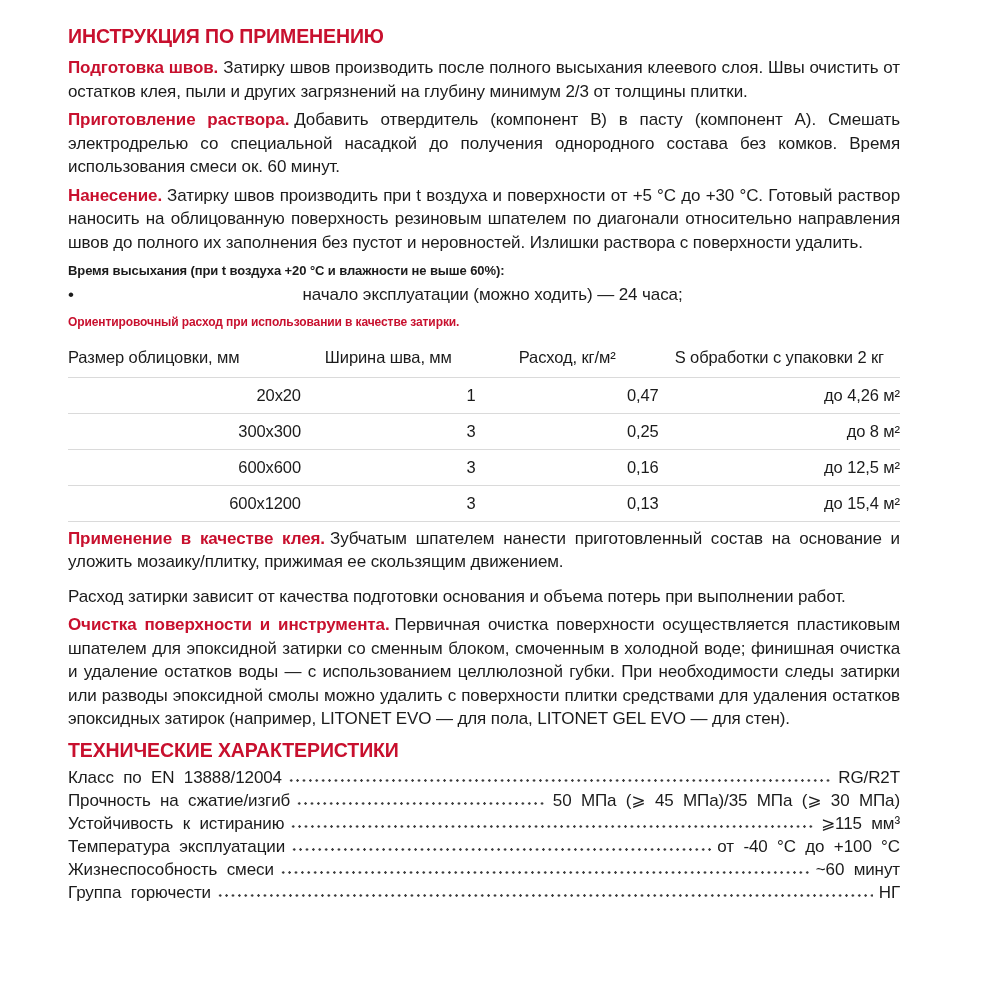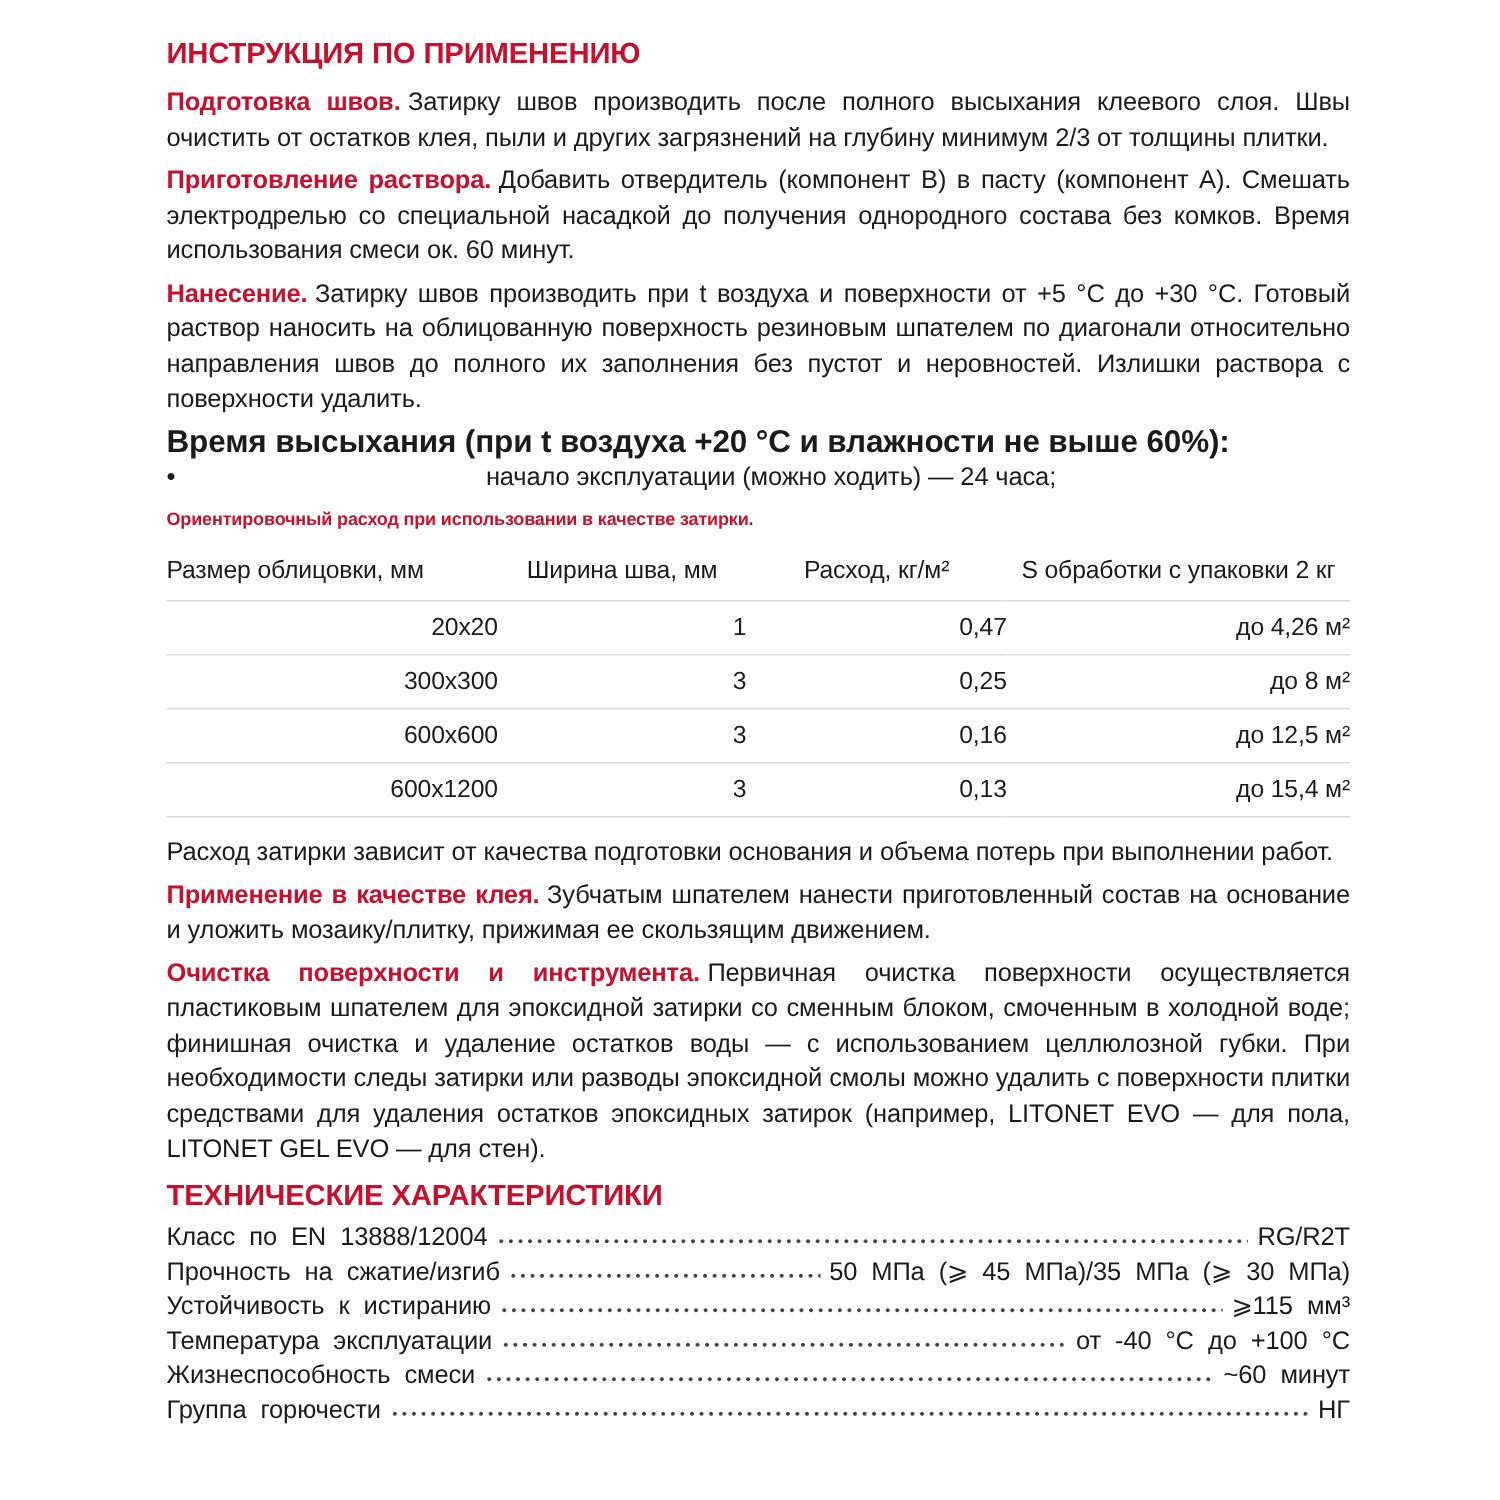--- a/index.html
+++ b/index.html
@@ -10,35 +10,35 @@
   }
   * { box-sizing: border-box; }
   html, body { margin: 0; padding: 0; }
   body {
     width: 1000px; height: 1000px; overflow: hidden;
     background: #ffffff;
     color: var(--text);
     font-family: "Liberation Sans", "DejaVu Sans", sans-serif;
     letter-spacing: -0.1px;
   }
-  .page { padding: 26px 100px 0 111px; }
+  .page { padding: 26px 100px 0 68px; }
 
   h1.doc-title {
     font-size: 19.5px; line-height: 21px; font-weight: 700;
     color: var(--accent);
     margin: 0 0 9px 0;
   }
   .para {
     font-size: 17px; line-height: 23.5px;
     margin: 5px 0 0 0;
     text-align: justify;
   }
   .para .lead { color: var(--accent); font-weight: 700; margin-right: 5px; }
   .bold-head {
-    font-size: 21px; line-height: 23.5px; font-weight: 700;
+    font-size: 13px; line-height: 23.5px; font-weight: 700;
     margin: 5px 0 0 0;
   }
   ul.bullets { list-style: none; margin: 0; padding: 0; }
   ul.bullets li {
     font-size: 17px; line-height: 23.5px;
     padding-left: 17px; position: relative; text-align: center;
   }
   ul.bullets li::before {
     content: "\2022";
     position: absolute; left: 0; top: 0;
@@ -151,27 +151,27 @@
       </tr>
       <tr>
         <td>600x1200</td>
         <td>3</td>
         <td>0,13</td>
         <td>до 15,4 м²</td>
       </tr>
     </tbody>
   </table>
 
+  <p class="para">
+    <strong class="lead">Применение в качестве клея.</strong><span>Зубчатым шпателем нанести приготовленный состав на основание и уложить мозаику/плитку, прижимая ее скользящим движением.</span>
+  </p>
+
   <p class="para note">Расход затирки зависит от качества подготовки основания и объема потерь при выполнении работ.</p>
 
   <p class="para">
-    <strong class="lead">Применение в качестве клея.</strong><span>Зубчатым шпателем нанести приготовленный состав на основание и уложить мозаику/плитку, прижимая ее скользящим движением.</span>
-  </p>
-
-  <p class="para">
     <strong class="lead">Очистка поверхности и инструмента.</strong><span>Первичная очистка поверхности осуществляется пластиковым шпателем для эпоксидной затирки со сменным блоком, смоченным в холодной воде; финишная очистка и удаление остатков воды — с использованием целлюлозной губки. При необходимости следы затирки или разводы эпоксидной смолы можно удалить с поверхности плитки средствами для удаления остатков эпоксидных затирок (например, LITONET EVO — для пола, LITONET GEL EVO — для стен).</span>
   </p>
 
   <h2 class="specs-title">ТЕХНИЧЕСКИЕ ХАРАКТЕРИСТИКИ</h2>
 
   <div class="specs">
     <div class="spec-row">
       <span class="spec-label">Класс по EN 13888/12004</span>
       <span class="leader"></span>
       <span class="spec-value">RG/R2T</span>

